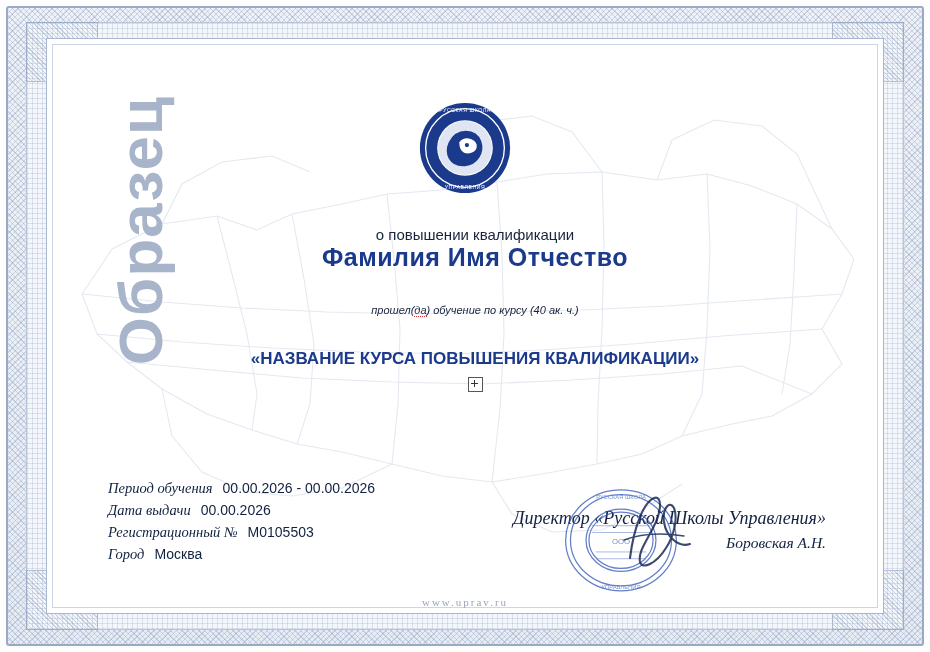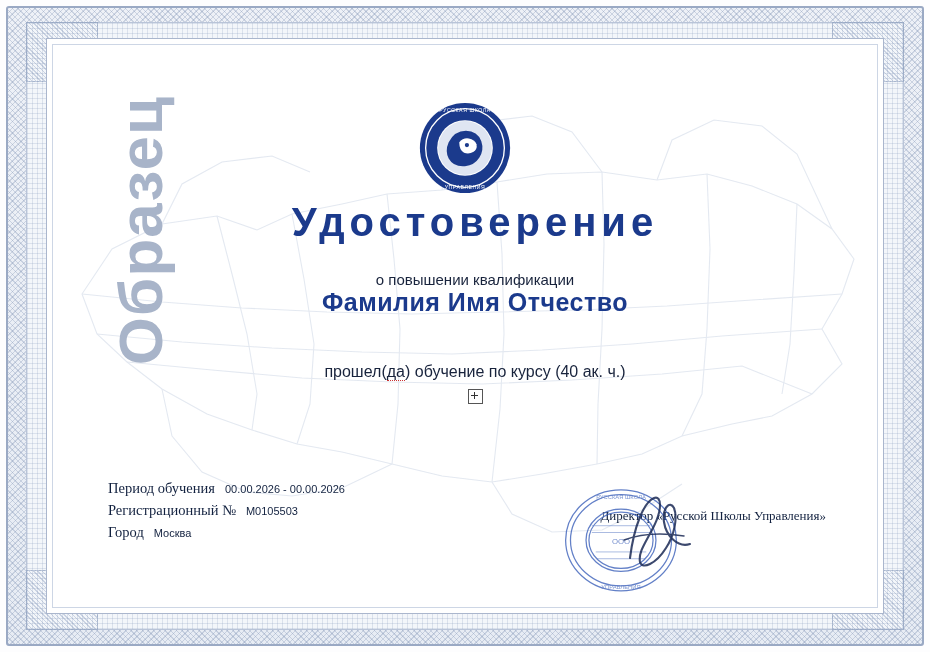--- a/index.html
+++ b/index.html
@@ -128,23 +128,24 @@
     font-size: 15px;
     color: #18233c;
   }
   .recipient {
     font-size: 25px;
     font-weight: bold;
     color: #1b3a8c;
     letter-spacing: 0.5px;
   }
   .passed-line {
-    margin-top: 46px;
-    font-size: 16px;
+    margin-top: 32px;
+    font-size: 11px;
     color: #18233c;
+    font-style: italic;
   }
   .passed-line .spell {
     border-bottom: 1px dotted #cc3333;
   }
   .course-name {
     margin-top: 33px;
     font-size: 17px;
     font-weight: bold;
     color: #1b3a8c;
   }
@@ -172,41 +173,43 @@
     top: 480px;
     font-family: "Liberation Serif", serif;
     color: #12213f;
   }
   .details .row {
     display: flex;
     align-items: baseline;
     margin-bottom: 5px;
   }
   .details .lbl {
+    font-style: italic;
     font-size: 14.5px;
     white-space: nowrap;
   }
   .details .val {
-    font-size: 11px;
+    font-size: 14px;
     margin-left: 10px;
     font-family: "Liberation Sans", sans-serif;
     white-space: nowrap;
   }
 
   
   .signature {
     position: absolute;
     right: 104px;
     top: 508px;
     text-align: right;
     font-family: "Liberation Serif", serif;
     color: #12213f;
   }
   .signature .director {
-    font-size: 13px;
+    font-size: 18px;
+    font-style: italic;
   }
   .signature .director-name {
     font-size: 15.5px;
     font-style: italic;
     margin-top: 5px;
   }
 
   
   .stamp {
     position: absolute;
@@ -286,46 +289,51 @@
       <path d="M44 44 q4 -5 10 -4 q6 1 8 6 q1 5 -3 8 q-5 3 -10 1 q-5 -3 -5 -11 z" fill="#ffffff"></path>
       <circle cx="52" cy="47" r="2.2" fill="#1b3a8c"></circle>
       <g fill="#ffffff" font-family="Liberation Sans, sans-serif" font-size="5.4" letter-spacing="0.6">
         <text x="50" y="12" text-anchor="middle">РУССКАЯ ШКОЛА</text>
         <text x="50" y="93" text-anchor="middle">УПРАВЛЕНИЯ</text>
       </g>
     </svg>
   </div>
 
   <div class="content">
-    <div class="title">Удостоверение</div>
     <div class="subtitle">о повышении квалификации</div>
     <div class="recipient">Фамилия Имя Отчество</div>
     <div class="passed-line">
       <span>прошел(</span><span class="spell">да</span><span>) обучение по курсу (40 ак. ч.)</span>
     </div>
+    <div class="course-name">«НАЗВАНИЕ КУРСА ПОВЫШЕНИЯ КВАЛИФИКАЦИИ»</div>
     <div class="plus-marker"></div>
   </div>
 
   <div class="details">
     <div class="row">
       <span class="lbl">Период обучения</span>
       <span class="val">00.00.2026 - 00.00.2026</span>
     </div>
     <div class="row">
+      <span class="lbl">Дата выдачи</span>
+      <span class="val">00.00.2026</span>
+    </div>
+    <div class="row">
       <span class="lbl">Регистрационный №</span>
       <span class="val">M0105503</span>
     </div>
     <div class="row">
       <span class="lbl">Город</span>
       <span class="val">Москва</span>
     </div>
   </div>
 
   <div class="signature">
     <div class="director">Директор «Русской Школы Управления»</div>
+    <div class="director-name">Боровская А.Н.</div>
   </div>
 
   <div class="stamp">
     <svg viewBox="0 0 140 120" xmlns="http://www.w3.org/2000/svg">
       <g fill="none" stroke="#2f56b5" stroke-width="1.3">
         <ellipse cx="70" cy="60" rx="57" ry="52"></ellipse>
         <ellipse cx="70" cy="60" rx="52" ry="47"></ellipse>
         <ellipse cx="70" cy="60" rx="36" ry="32"></ellipse>
         <ellipse cx="70" cy="60" rx="33" ry="29"></ellipse>
       </g>
@@ -340,14 +348,15 @@
     </svg>
   </div>
 
   <div class="handwriting">
     <svg viewBox="0 0 110 110" xmlns="http://www.w3.org/2000/svg">
       <path d="M30 80 C34 48, 44 24, 54 20 C62 17, 62 32, 54 48 C46 64, 38 74, 40 84 C42 92, 56 86, 66 70 C74 58, 78 40, 74 30 C70 22, 62 30, 64 44 C66 58, 78 70, 90 66" fill="none" stroke="#1b2a55" stroke-width="2.1" stroke-linecap="round"></path>
       <path d="M24 62 C40 56, 58 54, 84 58" fill="none" stroke="#1b2a55" stroke-width="1.5" stroke-linecap="round"></path>
     </svg>
   </div>
 
+  <div class="footer-url">www.uprav.ru</div>
 
 </div>
 
 </body></html>

